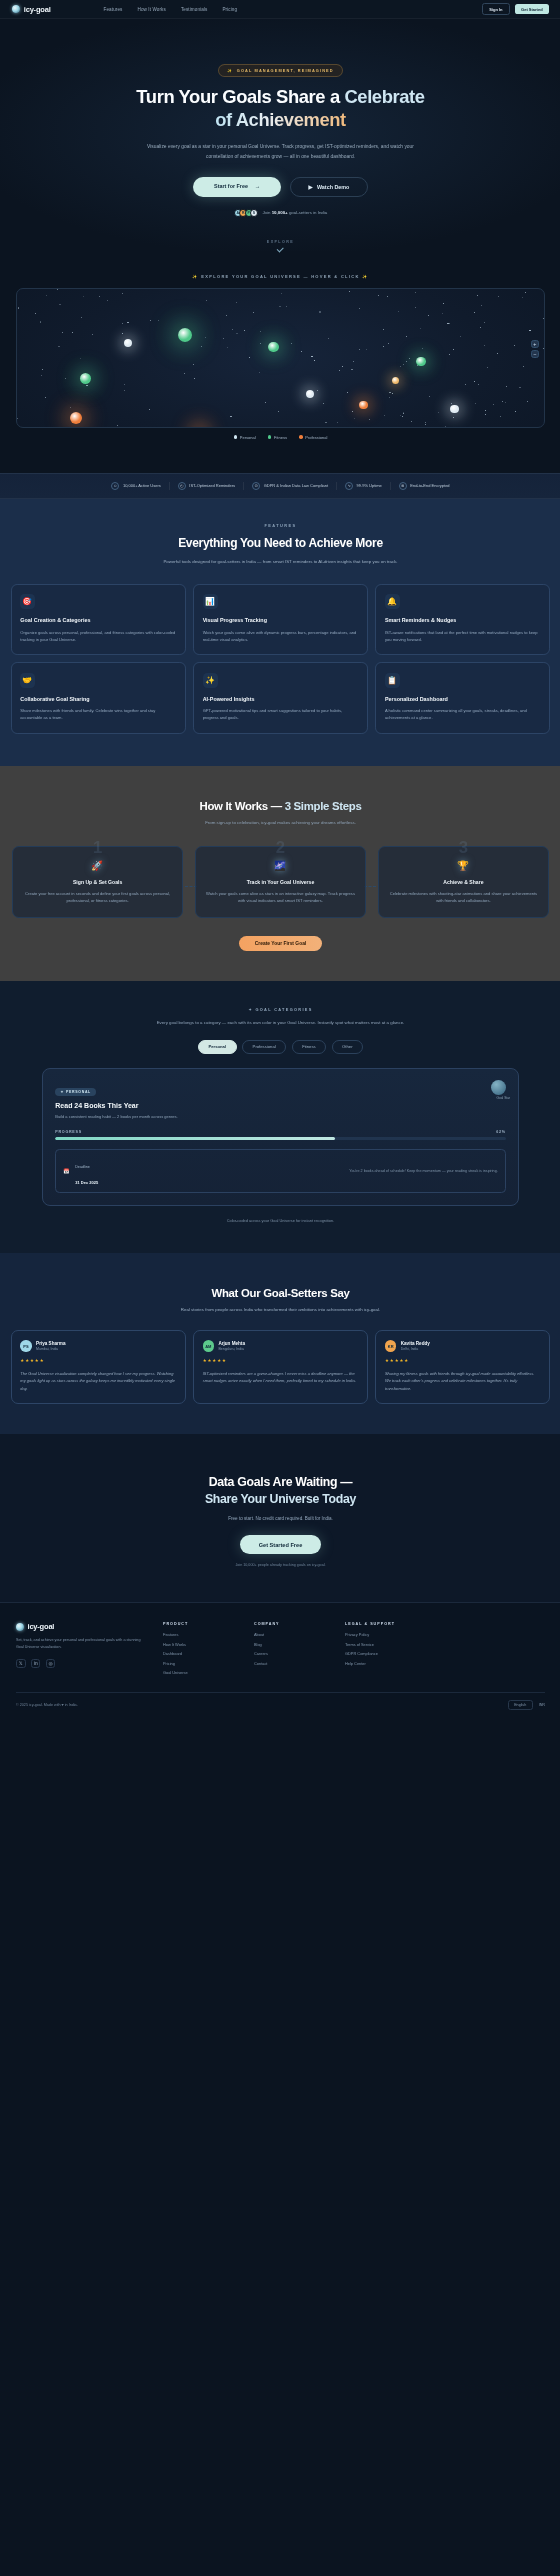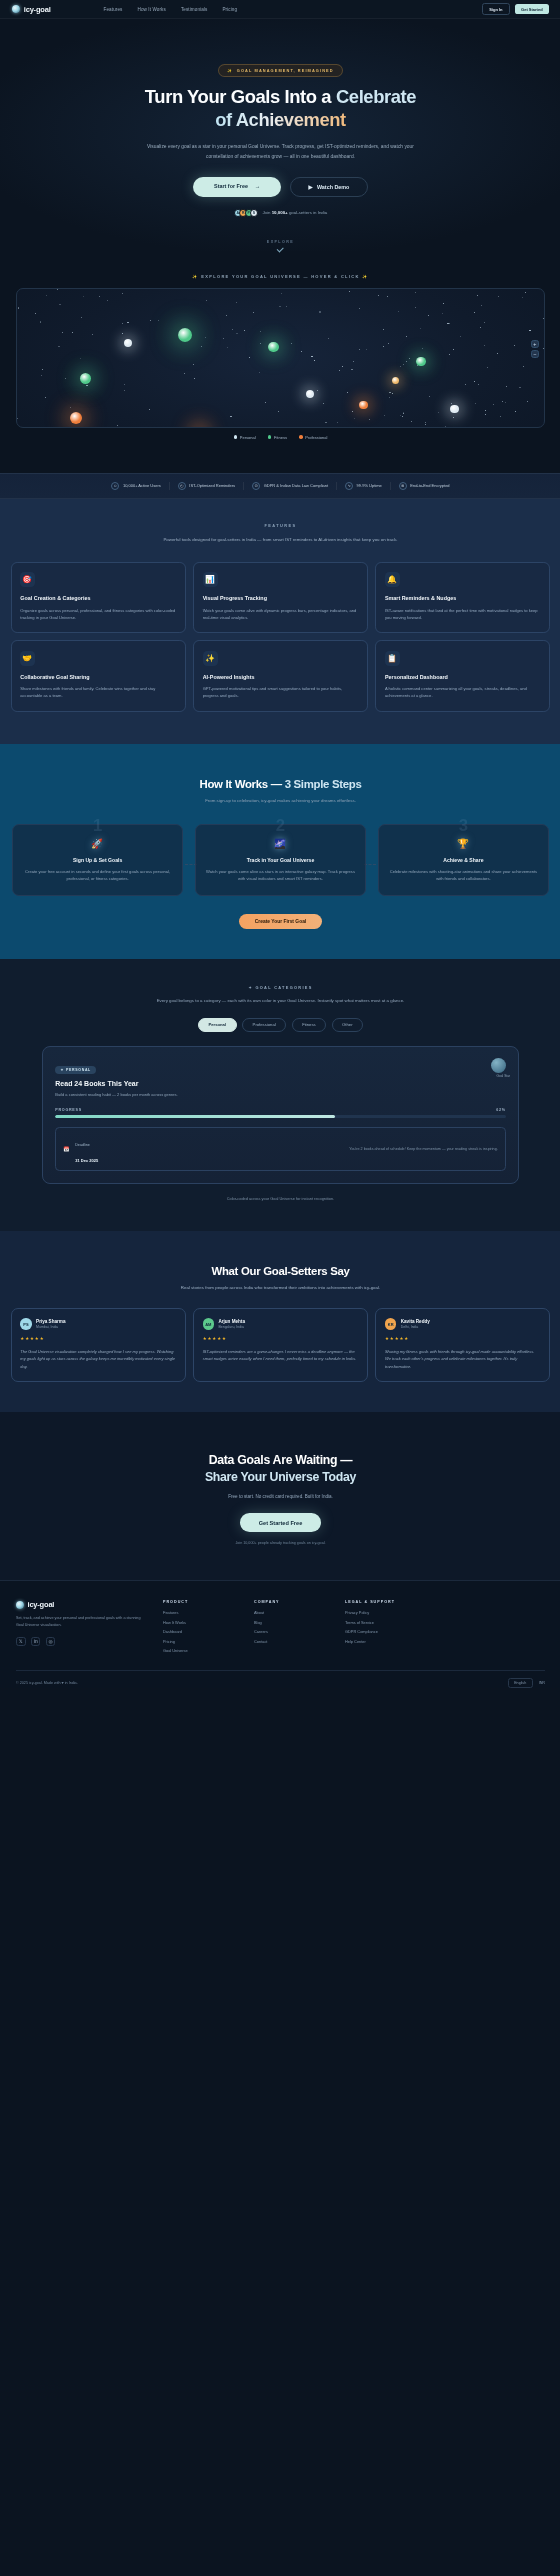--- a/index.html
+++ b/index.html
@@ -63,21 +63,21 @@
   .kicker{font-size:3.9px;letter-spacing:1.4px;color:#8ea4bb;font-weight:700}
   h2{font-size:12px;font-weight:700;margin-top:8px;letter-spacing:-0.3px;color:#fff}
   .sec-sub{margin:8px auto 0;width:289px;font-size:4.4px;line-height:1.85;color:#9eb1c5}
   .fgrid{margin:17.5px 10.5px 0;display:grid;grid-template-columns:repeat(3,1fr);gap:7px}
   .fcard{border:0.9px solid #2c4straight;border:0.9px solid #2c4466;background:rgba(22,38,62,.55);border-radius:6.1px;padding:9.6px 8.8px 11.4px;text-align:left}
   .ficon{width:15px;height:15px;border-radius:4.4px;background:rgba(30,52,82,.9);display:flex;align-items:center;justify-content:center;font-size:8px}
   .ftitle{margin-top:8px;font-size:5.4px;font-weight:700;color:#f2f7fb}
   .fdesc{margin-top:5.3px;font-size:4.1px;line-height:1.75;color:#93a8bf}
 
   
-  .how{background:#0c4a6e;padding:26px 0 30px;text-align:center;position:relative}
+  .how{background:#404040;padding:26px 0 30px;text-align:center;position:relative}
   .how h2{font-size:11.4px}
   .hw-sub{margin:7px auto 0;width:263px;font-size:4.4px;line-height:1.85;color:#8ea2b6}
   .steps{margin:19px 12.3px 0;display:grid;grid-template-columns:repeat(3,1fr);gap:12.3px;position:relative}
   .step{border:0.9px solid #233b58;border-radius:7px;background:rgba(20,34,54,.6);padding:14px 9.6px 12.3px;position:relative;text-align:center}
   .stepnum{position:absolute;top:-8.8px;left:0;right:0;font-size:16.7px;font-weight:700;color:rgba(120,155,190,.16)}
   .stepicon{font-size:9.6px;line-height:1;filter:drop-shadow(0 0 3.5px rgba(150,210,240,.5));color:#cfe6f4}
   .stitle{margin-top:8px;font-size:5.1px;font-weight:700;color:#f0f6fb}
   .sdesc{margin-top:5.3px;font-size:4.1px;line-height:1.85;color:#90a5ba}
   .dash{position:absolute;top:40px;height:0.9px;border-top:0.9px dashed #2d4considerable;border-top:0.9px dashed #2d4a68;width:12.3px}
   .how-cta{margin-top:17.5px;display:inline-block;background:linear-gradient(90deg,#f4a261,#f2b179);color:#2a1807;font-weight:700;font-size:4.9px;border-radius:17.5px;padding:5.3px 16px}
@@ -166,21 +166,21 @@
       <div class="btn-get">Get Started</div>
     </div>
   </div>
 
   <div class="hero">
     <div class="pill">
       <span>✨</span>
       <span>GOAL MANAGEMENT, REIMAGINED</span>
     </div>
     <h1 class="hero-title">
-      <span class="tw">Turn Your Goals Into a </span><span class="tu">Celebrate</span><br>
+      <span class="tw">Turn Your Goals Share a </span><span class="tu">Celebrate</span><br>
       <span class="ta">of Achievement</span>
     </h1>
     <div class="hero-sub">Visualize every goal as a star in your personal Goal Universe. Track progress, get IST-optimized reminders, and watch your constellation of achievements grow — all in one beautiful dashboard.</div>
     <div class="cta-row">
       <div class="cta-a">
         <span>Start for Free</span>
         <span style="margin-left:5.3px">→</span>
       </div>
       <div class="cta-b">
         <span>▶</span>
@@ -405,20 +405,21 @@
         <span>99.9% Uptime</span>
       </div>
     <div class="stat">
         <span class="sic">⊗</span>
         <span>End-to-End Encrypted</span>
       </div>
   </div>
 
   <div class="features">
     <div class="kicker">FEATURES</div>
+    <h2>Everything You Need to Achieve More</h2>
     <div class="sec-sub">Powerful tools designed for goal-setters in India — from smart IST reminders to AI-driven insights that keep you on track.</div>
     <div class="fgrid">
       <div class="fcard">
           <div class="ficon">🎯</div>
           <div class="ftitle">Goal Creation &amp; Categories</div>
           <div class="fdesc">Organize goals across personal, professional, and fitness categories with color-coded tracking in your Goal Universe.</div>
         </div>
       <div class="fcard">
           <div class="ficon">📊</div>
           <div class="ftitle">Visual Progress Tracking</div>

